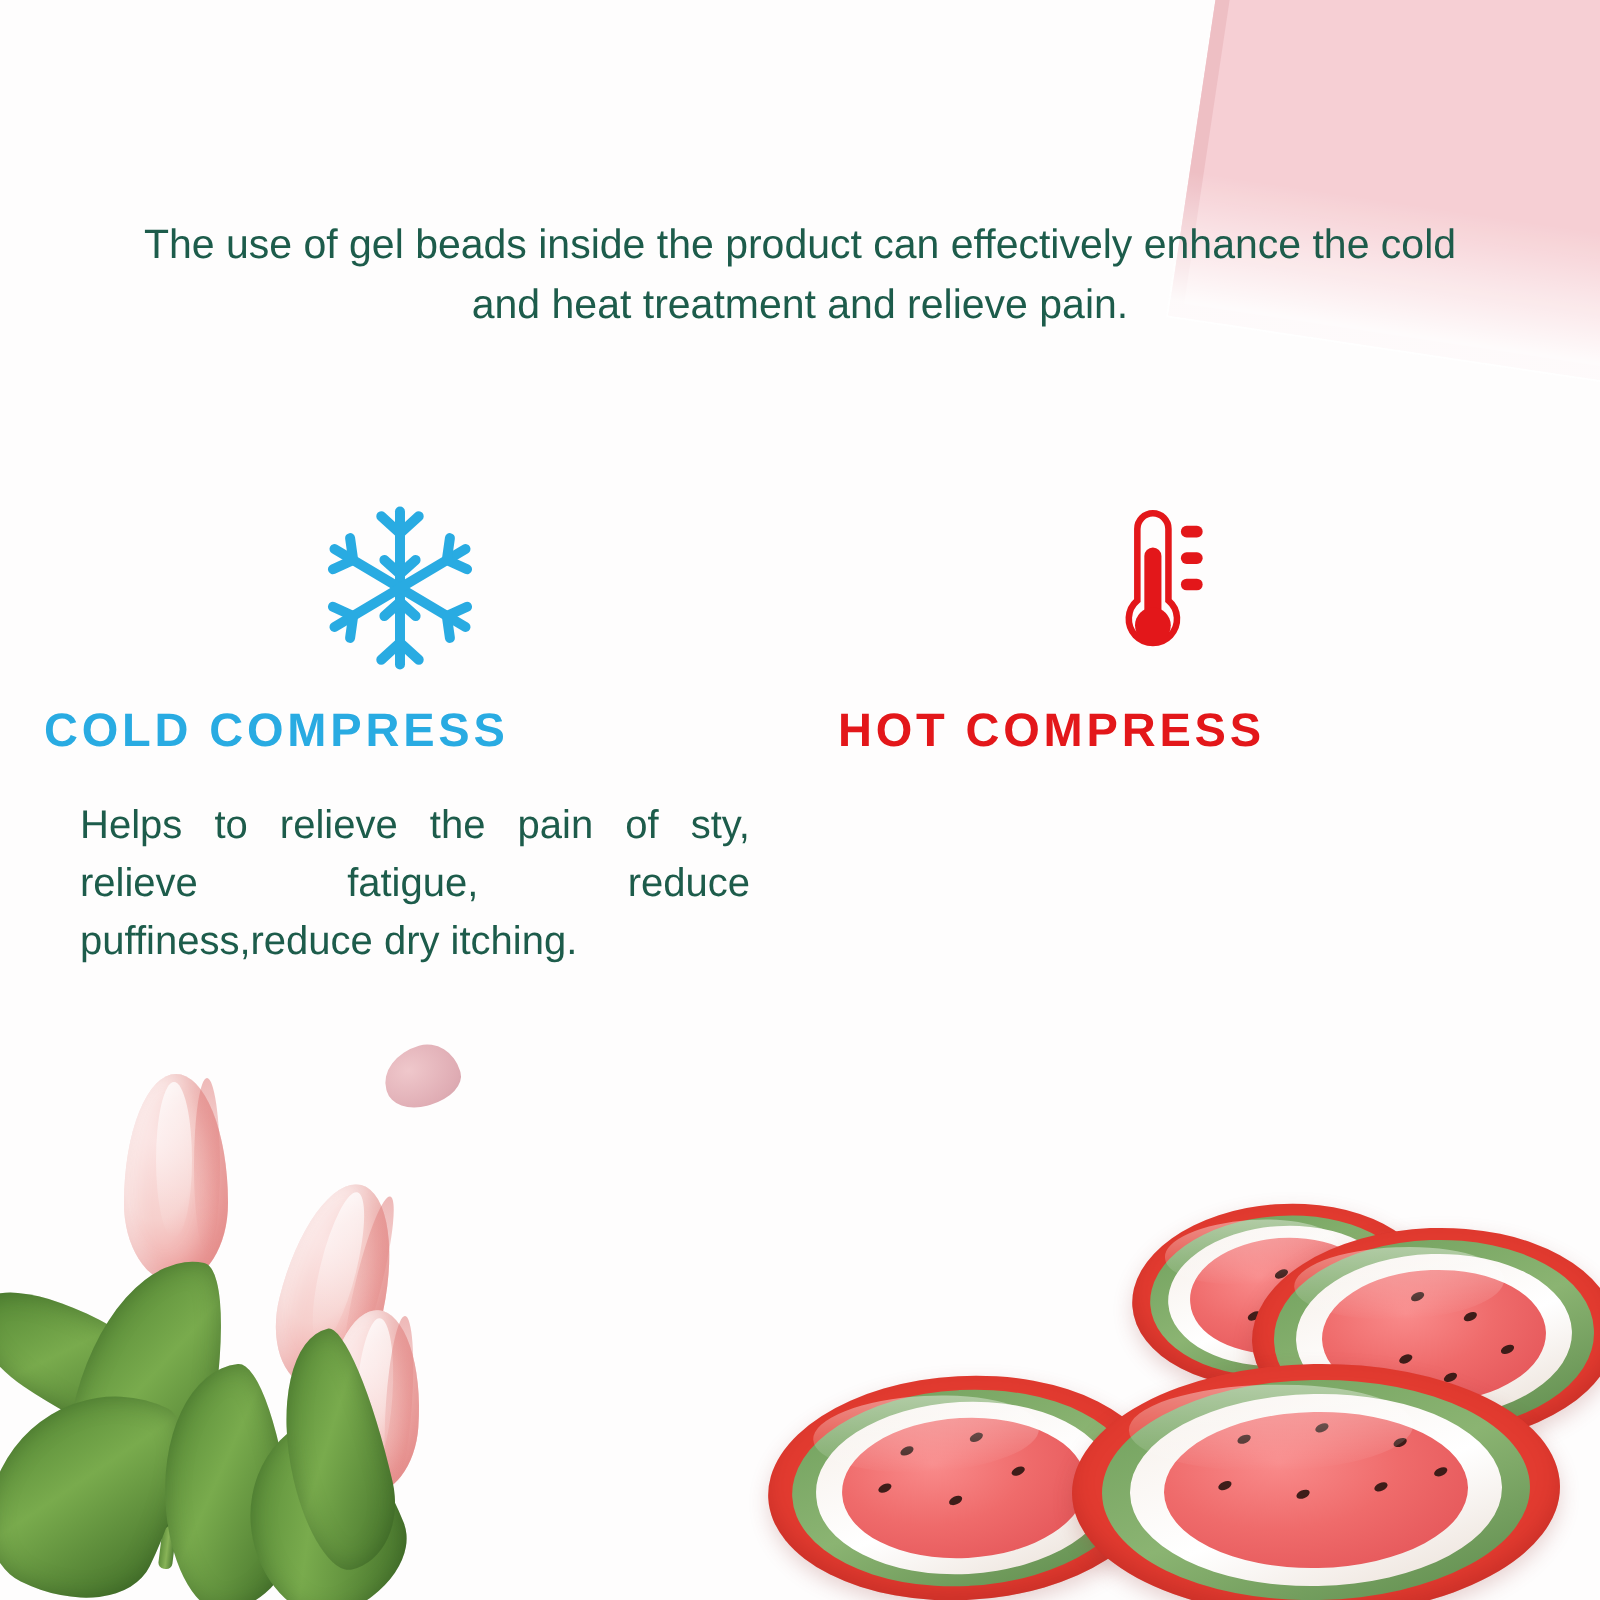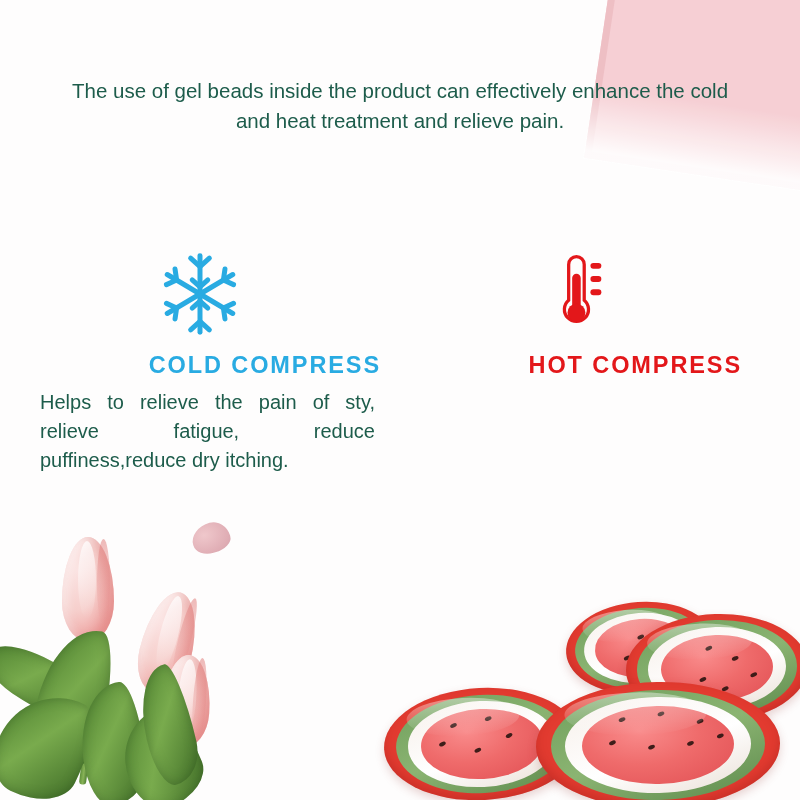--- a/index.html
+++ b/index.html
@@ -29,46 +29,46 @@
 
   
   .title{
     position:absolute;top:27px;left:0;width:800px;text-align:center;
     font-size:41px;font-weight:bold;letter-spacing:3.2px;
     color:#5e6f09;
     font-family:"Liberation Sans", sans-serif;
     z-index:5;
   }
   .subtitle{
-    position:absolute;top:76px;left:70px;width:660px;
+    position:absolute;top:108px;left:70px;width:660px;
     text-align:center;line-height:1.45;
     font-size:20.5px;color:#1d5c4b;
     font-family:"Liberation Sans", sans-serif;
     z-index:5;
   }
 
   
   .cols{position:absolute;top:246px;left:0;width:800px;display:flex;z-index:5;}
   .col{width:400px;position:relative;}
   .col-left{padding:0 14px 0 22px;}
   .col-right{padding:0 12px 0 14px;}
 
   .icon-wrap{height:96px;display:flex;align-items:center;justify-content:center;}
   .icon-wrap.left{padding-right:14px;}
   .icon-wrap.right{padding-right:52px;}
 
   .feat-head{
-    text-align:right;font-weight:bold;font-size:23.5px;letter-spacing:1.9px;
+    text-align:left;font-weight:bold;font-size:23.5px;letter-spacing:1.9px;
     margin-top:10px;
   }
   .feat-head.cold{color:#29abe2;padding-right:10px;}
   .feat-head.hot{color:#e3171a;padding-right:46px;}
 
   .feat-body{
-    margin-top:9px;
+    margin-top:20px;
     font-size:20px;line-height:1.46;color:#1d5c4b;
     text-align:justify;
     font-family:"Liberation Sans", sans-serif;
   }
   .feat-body.cold{padding:0 16px 0 18px;}
   .feat-body.hot{padding:0 8px 0 8px;}
 
   
   .photo-band{position:absolute;left:0;bottom:0;width:800px;height:285px;z-index:2;}
 

